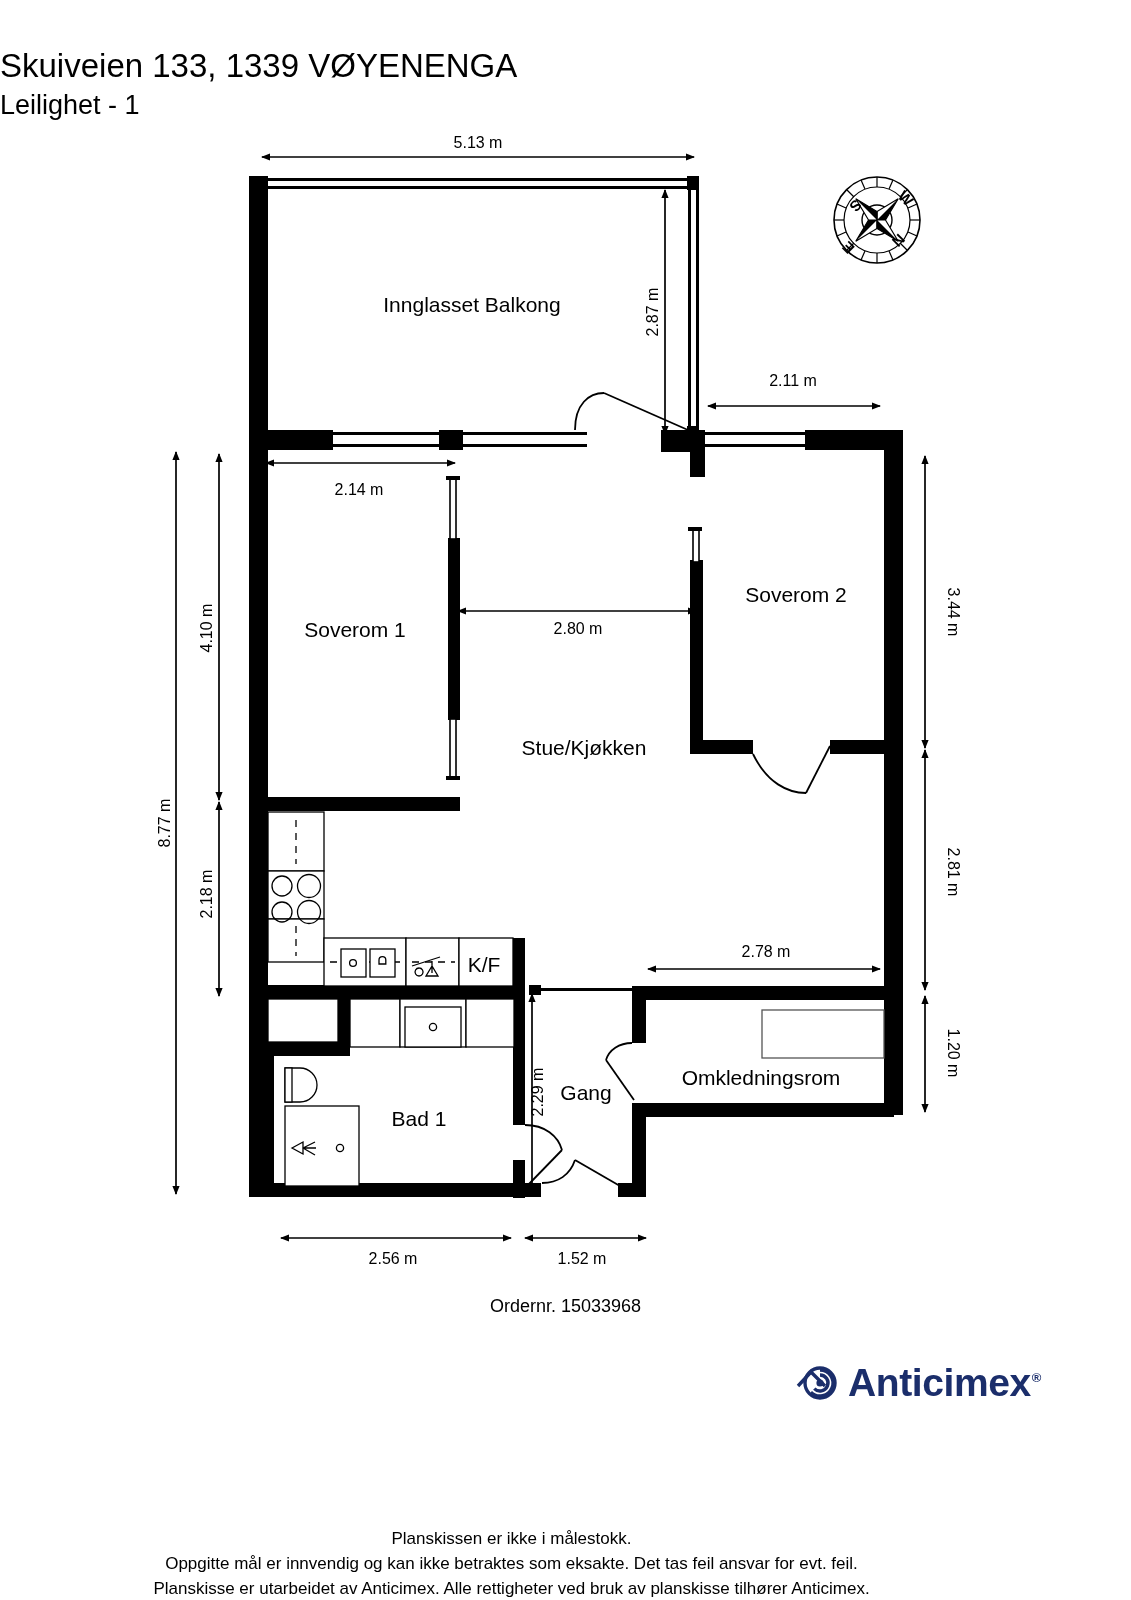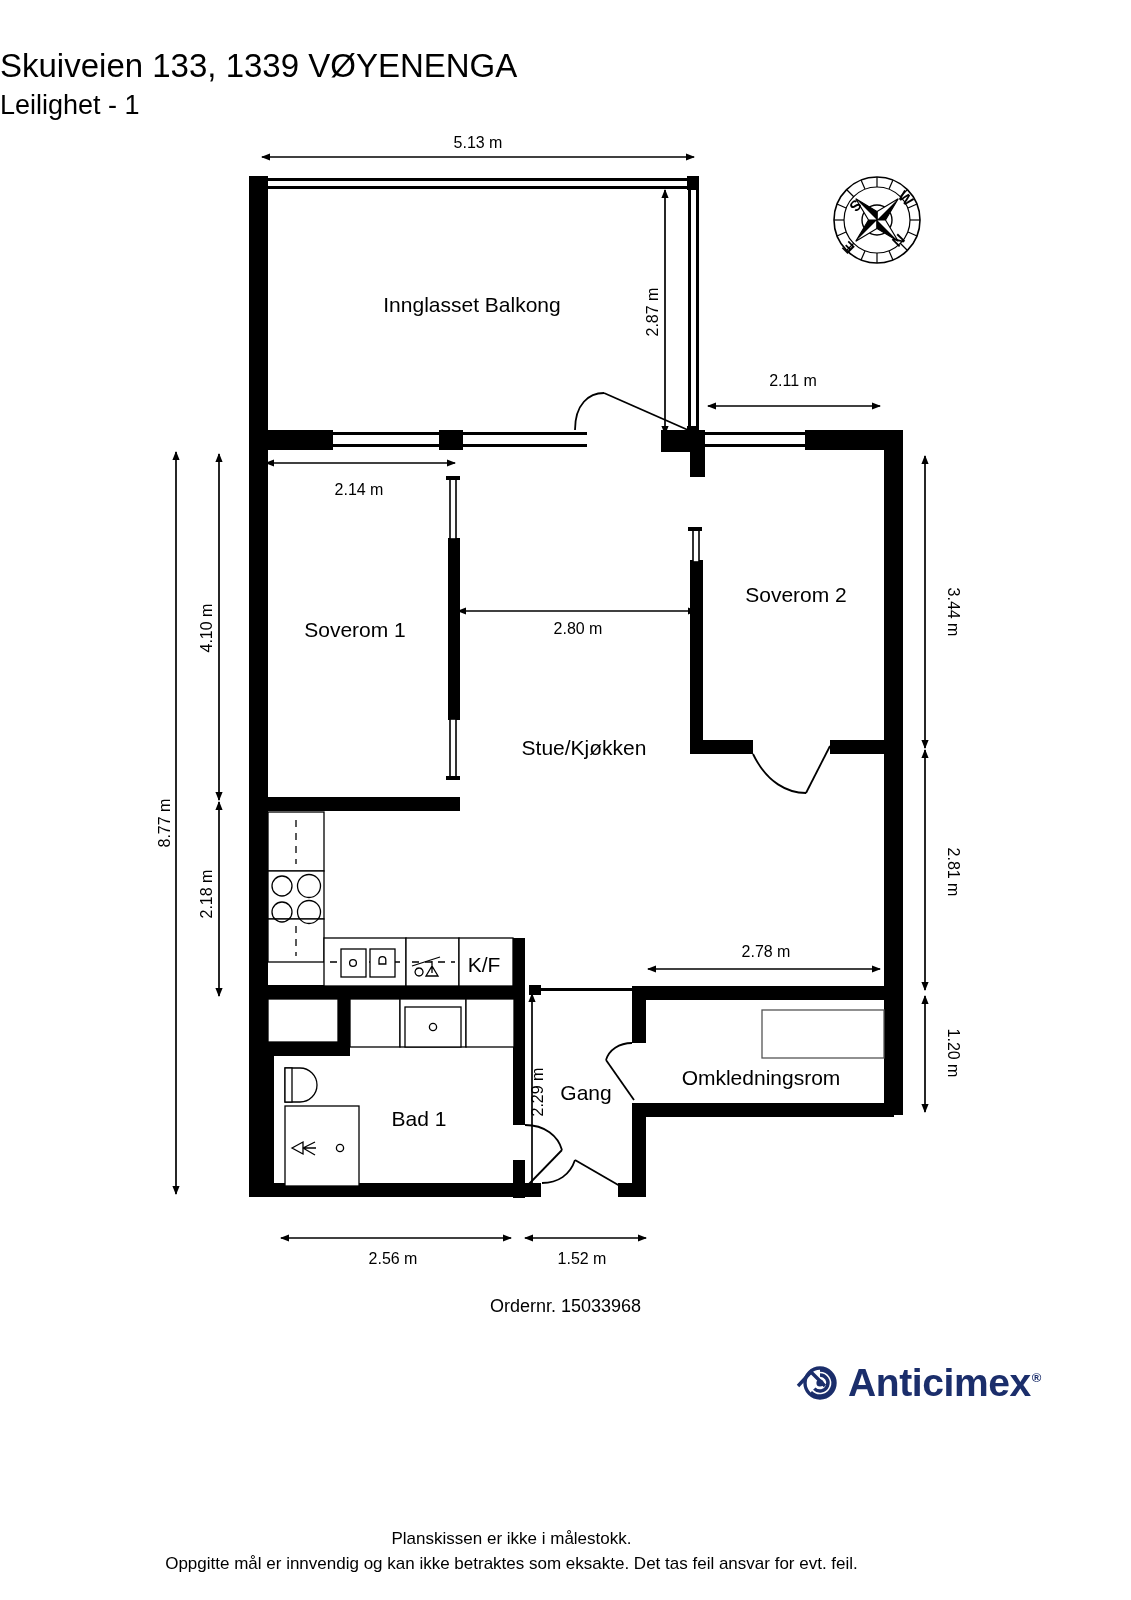--- a/index.html
+++ b/index.html
@@ -360,15 +360,16 @@
       <circle cx="25" cy="25" r="3.6" fill="#1b2e6b"></circle>
     </svg>
     <div class="logo-text" style="color:#1b2e6b;">
       <span>Anticimex</span><span class="logo-tm">®</span>
     </div>
   </div>
 
   <div class="footer">
     <div>Planskissen er ikke i målestokk.</div>
     <div>Oppgitte mål er innvendig og kan ikke betraktes som eksakte. Det tas feil ansvar for evt. feil.</div>
+    <div>Planskisse er utarbeidet av Anticimex. Alle rettigheter ved bruk av planskisse tilhører Anticimex.</div>
   </div>
 
 </div>
 
 </body></html>

